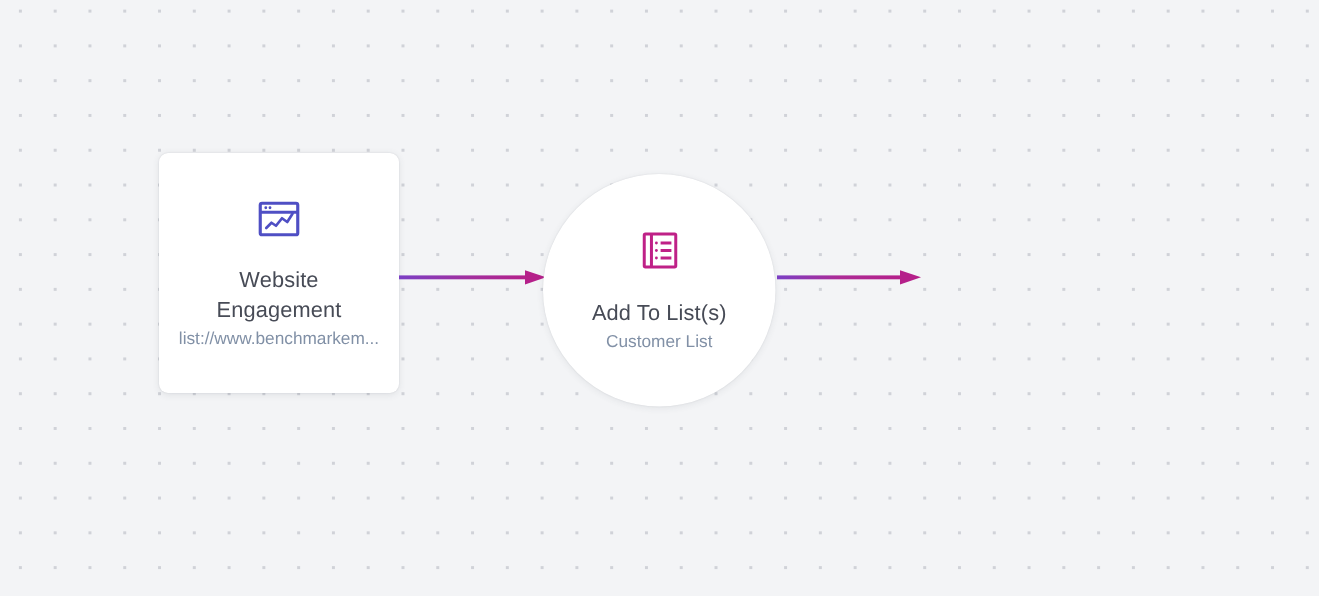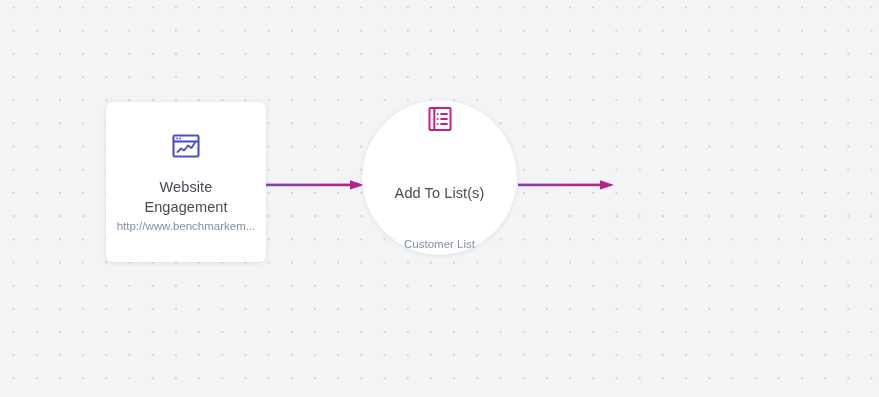--- a/index.html
+++ b/index.html
@@ -95,22 +95,21 @@
     height: 30px;
     display: flex;
     align-items: center;
   }
   .node-circle .node-subtitle {
     max-width: 122px;
   }
 
   #node-add-to-lists {
     left: 362px;
-    top: 100px;
-    gap: 32px;
+    top: 116px;
   }
   #node-remove-from-list {
     left: 612px;
     top: 107px;
   }
 
   
   .connector {
     position: absolute;
     height: 14px;
@@ -134,21 +133,21 @@
     <span class="node-icon">
       <svg width="30" height="30" viewBox="0 0 30 30" aria-hidden="true">
         <rect x="2.5" y="4.5" width="25" height="21" rx="1.2" fill="none" stroke="#4f4fc4" stroke-width="2.1"></rect>
         <line x1="2.5" y1="10.5" x2="27.5" y2="10.5" stroke="#4f4fc4" stroke-width="2.1"></line>
         <circle cx="6.2" cy="7.5" r="0.95" fill="#4f4fc4"></circle>
         <circle cx="9.0" cy="7.5" r="0.95" fill="#4f4fc4"></circle>
         <polyline points="6.5,21 10,17.5 13,19.5 17,14.5 20.5,17 24,11.5" fill="none" stroke="#4f4fc4" stroke-width="1.8" stroke-linejoin="round" stroke-linecap="round"></polyline>
       </svg>
     </span>
     <div class="node-title">Website Engagement</div>
-    <div class="node-subtitle">http://www.benchmarkem...</div>
+    <div class="node-subtitle">list://www.benchmarkem...</div>
   </div>
 
   <div class="connector" id="connector-1">
     <svg width="100%" height="14" viewBox="0 0 98 14" preserveAspectRatio="none" aria-hidden="true">
       <defs>
         <linearGradient id="grad-conn-1" x1="0" y1="0" x2="1" y2="0">
           <stop offset="0%" stop-color="#7b3fc4"></stop>
           <stop offset="55%" stop-color="#a22f9e"></stop>
           <stop offset="100%" stop-color="#b5208a"></stop>
         </linearGradient>

